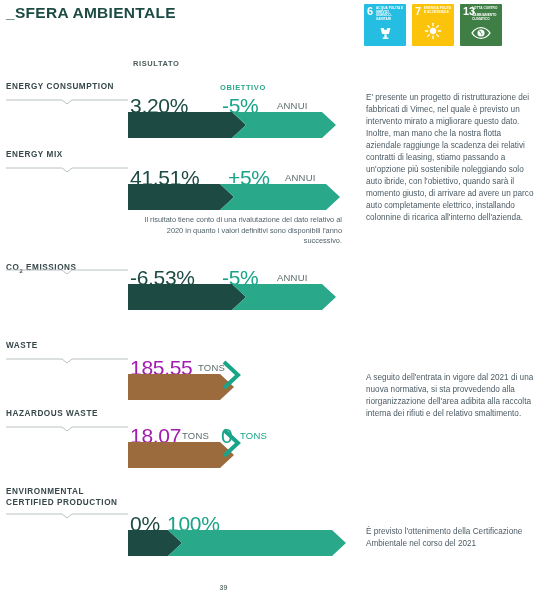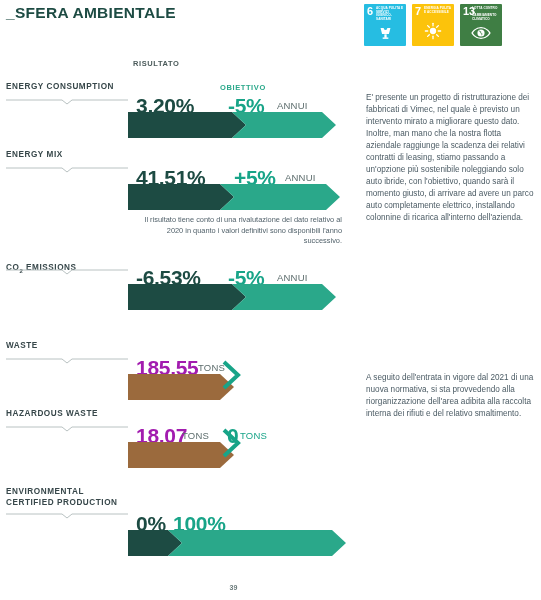--- a/index.html
+++ b/index.html
@@ -13,21 +13,20 @@
     position: relative;
     font-family: "Liberation Sans", sans-serif;
     overflow: hidden;
     color: #3a4a4a;
   }
   .page {
     position: absolute;
     left: 0; top: 0;
     width: 447px;
     height: 600px;
-    padding-left: 20px;
   }
 
   
   .page-title {
     position: absolute;
     left: 6px;
     top: 4px;
     font-size: 15.5px;
     font-weight: bold;
     letter-spacing: 0.3px;
@@ -106,24 +105,23 @@
 
   
   .bar {
     position: absolute;
     height: 26px;
   }
   .bar svg { display: block; overflow: visible; }
 
   .value {
     position: absolute;
-    font-weight: bold;
+    font-weight: normal;
     letter-spacing: -0.3px;
     white-space: nowrap;
-    margin-left: 6px;
   }
   .value.dark   { color: #1d4b43; }
   .value.teal   { color: #18a488; }
   .value.brown  { color: #a21caf; }
   .unit {
     position: absolute;
     font-weight: normal;
     letter-spacing: 0.2px;
     white-space: nowrap;
   }
@@ -309,16 +307,17 @@
   <div class="value teal" style="left:167px; top:512px; font-size:21px">100%</div>
   <div class="bar" style="left:128px; top:530px">
     <svg width="218" height="26" viewBox="0 0 218 26">
       <path d="M0 0 H40 l14 13 l-14 13 H0 Z" fill="#1d4b43"></path>
       <path d="M40 0 H204 l14 13 l-14 13 H40 l14 -13 Z" fill="#2aa88a"></path>
     </svg>
   </div>
 
   <div class="side-text" style="top:92px">E' presente un progetto di ristrutturazione dei fabbricati di Vimec, nel quale è previsto un intervento mirato a migliorare questo dato. Inoltre, man mano che la nostra flotta aziendale raggiunge la scadenza dei relativi contratti di leasing, stiamo passando a un'opzione più sostenibile noleggiando solo auto ibride, con l'obiettivo, quando sarà il momento giusto, di arrivare ad avere un parco auto completamente elettrico, installando colonnine di ricarica all'interno dell'azienda.</div>
   <div class="side-text" style="top:372px">A seguito dell'entrata in vigore dal 2021 di una nuova normativa, si sta provvedendo alla riorganizzazione dell'area adibita alla raccolta interna dei rifiuti e del relativo smaltimento.</div>
+  <div class="side-text" style="top:526px">È previsto l'ottenimento della Certificazione Ambientale nel corso del 2021</div>
 
   <div class="page-number">39</div>
 
 </div>
 
 </body></html>

